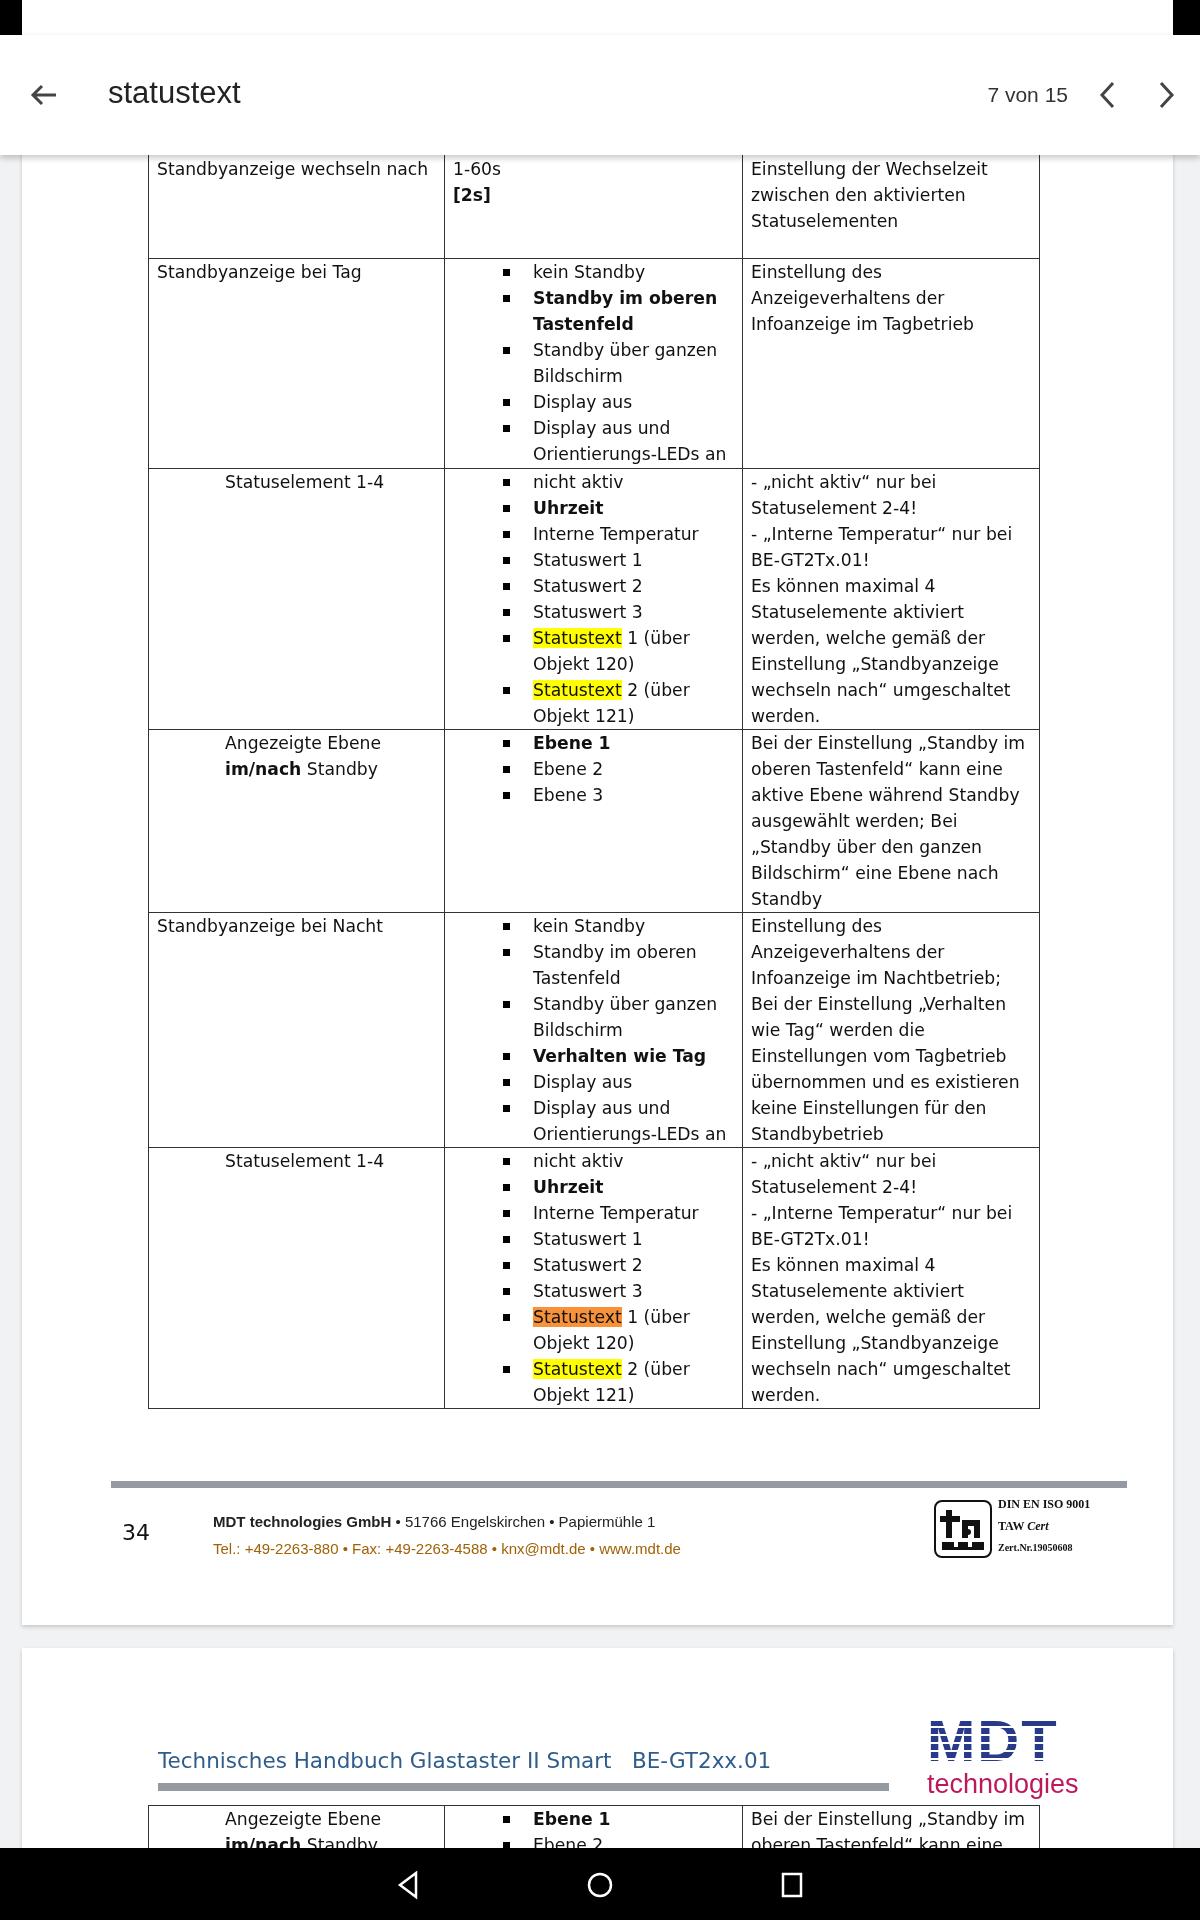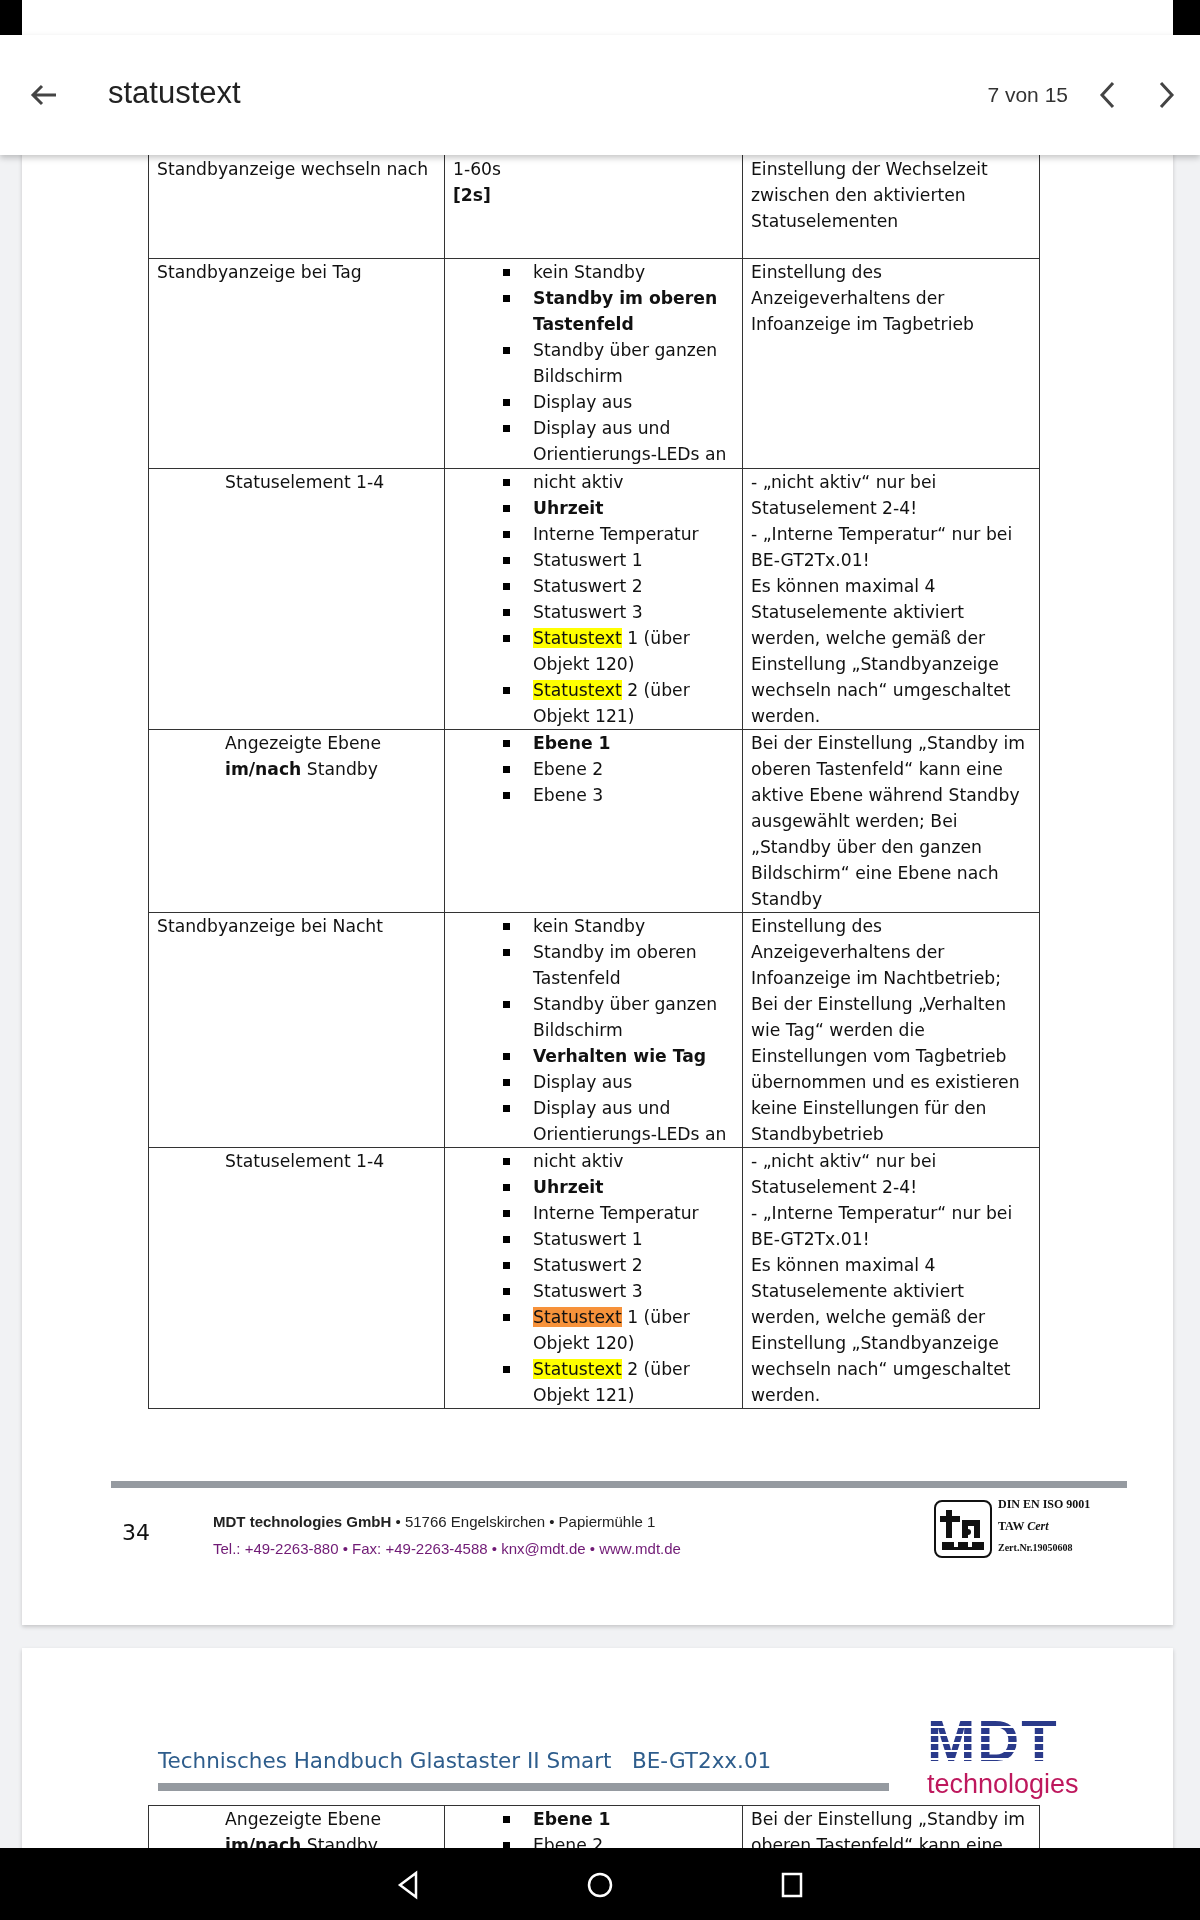--- a/index.html
+++ b/index.html
@@ -23,21 +23,21 @@
 .center{text-align:left}
 ul.bl{list-style:none;padding-left:38px}
 ul.bl li{position:relative;padding-left:42px}
 ul.bl li::before{content:"";position:absolute;left:12px;top:10px;width:7px;height:7px;background:#000}
 b{font-weight:bold}
 .hl-y{background:#ffff00}
 .hl-o{background:#f7923a}
 .footer-line{position:absolute;left:89px;top:1481px;width:1016px;height:7px;background:#959aa0}
 .pagenum{position:absolute;left:100px;top:1520px;font-family:"DejaVu Sans",sans-serif;font-size:22px;color:#111}
 .f1{position:absolute;left:191px;top:1513px;font-size:15px;color:#222}
-.f2{position:absolute;left:191px;top:1540px;font-size:15px;color:#701a75}
+.f2{position:absolute;left:191px;top:1540px;font-size:15px;color:#a16207}
 .cert{position:absolute;left:912px;top:1494px;width:210px;height:66px}
 .cert-logo{position:absolute;left:0;top:6px;width:58px;height:58px;border:2px solid #111;border-radius:8px}
 .cert-text{position:absolute;left:64px;top:0;font-family:"Liberation Serif",serif;font-weight:bold;color:#111}
 .h2title{position:absolute;left:136px;top:100px;font-family:"DejaVu Sans",sans-serif;font-size:21.5px;color:#2e5d8c}
 .h2line{position:absolute;left:136px;top:135px;width:731px;height:8px;background:#959aa0}
 .mdt{position:absolute;left:905px;top:64px;width:170px;height:90px}
 .mdt-letters{font-family:"Liberation Sans",sans-serif;font-weight:900;font-size:58px;color:#2a3a8a;letter-spacing:2px;line-height:58px;
 background:repeating-linear-gradient(#2a3a8a 0 6px,#fff 6px 8px);-webkit-background-clip:text;background-clip:text;color:transparent}
 .mdt-sub{font-size:27px;color:#be185d;line-height:28px}
 .nav-bar{position:absolute;left:0;top:1848px;width:1200px;height:72px;background:#000;z-index:6}

